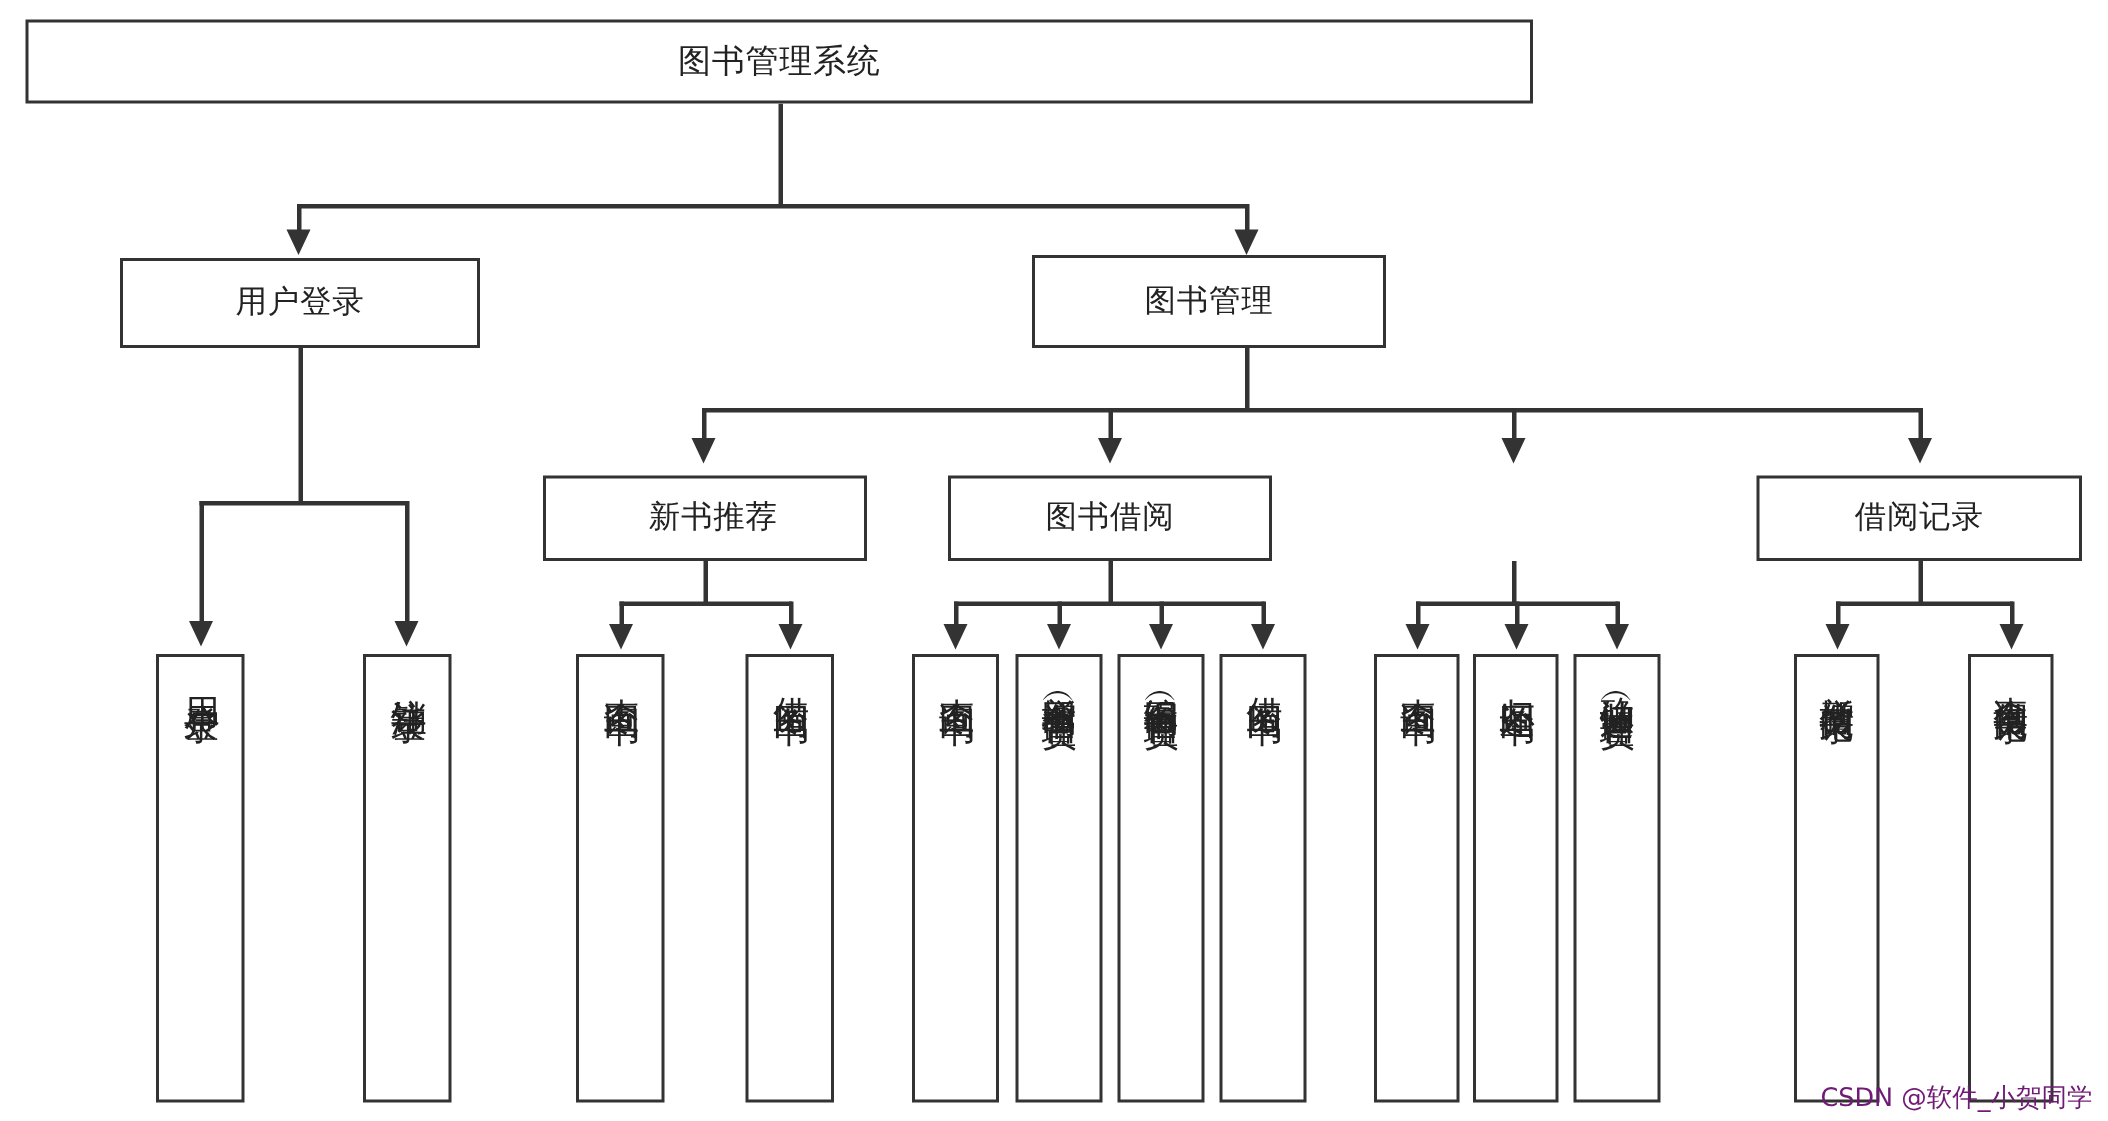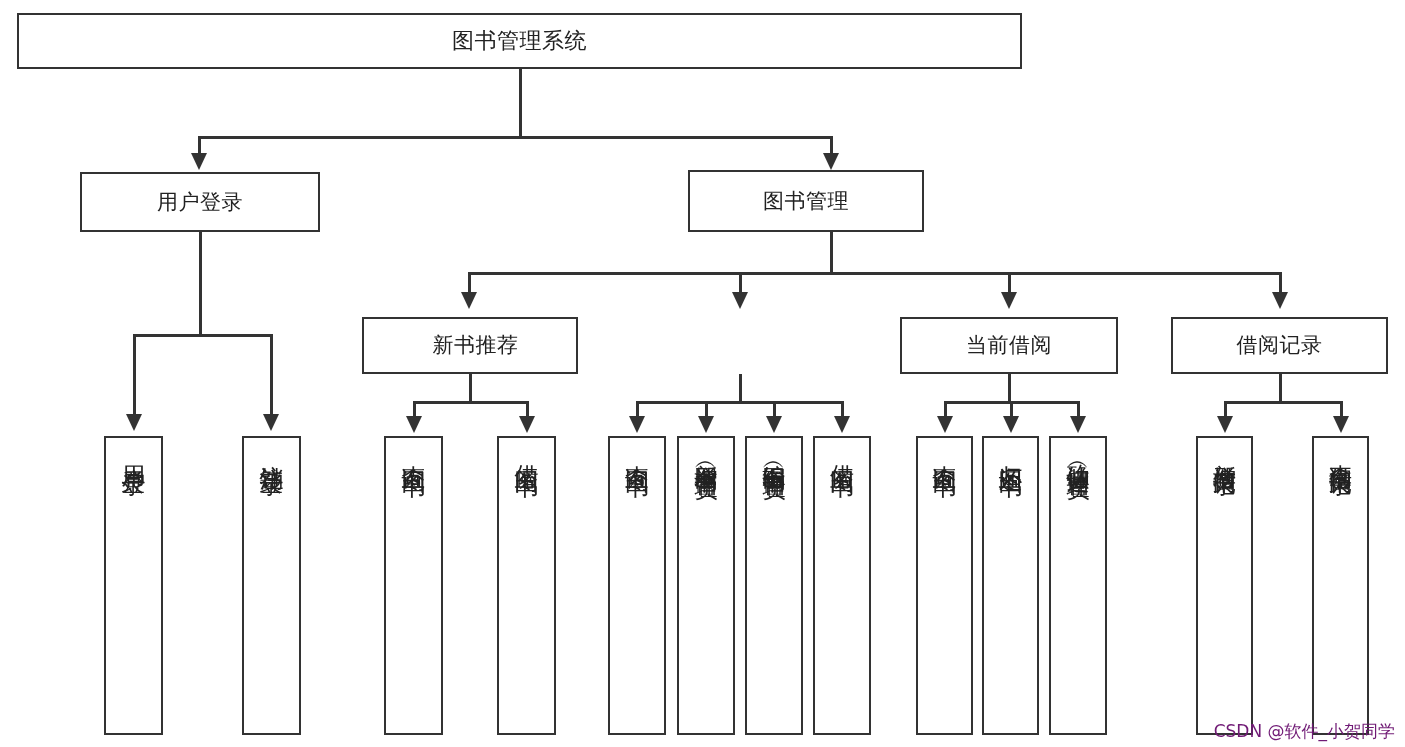--- a/index.html
+++ b/index.html
@@ -127,22 +127,22 @@
   <div class="ln v" style="left:739px; top:272px; height:24px;"></div>
   <div class="arrow" style="left:732px; top:292px;"></div>
   <div class="ln v" style="left:1008px; top:272px; height:24px;"></div>
   <div class="arrow" style="left:1001px; top:292px;"></div>
   <div class="ln v" style="left:1279px; top:272px; height:24px;"></div>
   <div class="arrow" style="left:1272px; top:292px;"></div>
 
   <div class="node h" style="left:362px; top:317px; width:216px; height:57px;padding-left:11px;">
     <span class="lbl">新书推荐</span>
   </div>
-  <div class="node h" style="left:900px; top:317px; width:218px; height:57px;">
-    <span class="lbl">当前借阅</span>
+  <div class="node h" style="left:632px; top:317px; width:216px; height:57px;">
+    <span class="lbl">图书借阅</span>
   </div>
   <div class="node h" style="left:1171px; top:317px; width:217px; height:57px;">
     <span class="lbl">借阅记录</span>
   </div>
 
   <div class="ln v" style="left:469px; top:374px; height:29px;"></div>
   <div class="ln h" style="left:413px; top:401px; width:115px;"></div>
   <div class="ln v" style="left:413px; top:401px; height:18px;"></div>
   <div class="arrow" style="left:406px; top:416px;"></div>
   <div class="ln v" style="left:526px; top:401px; height:18px;"></div>

